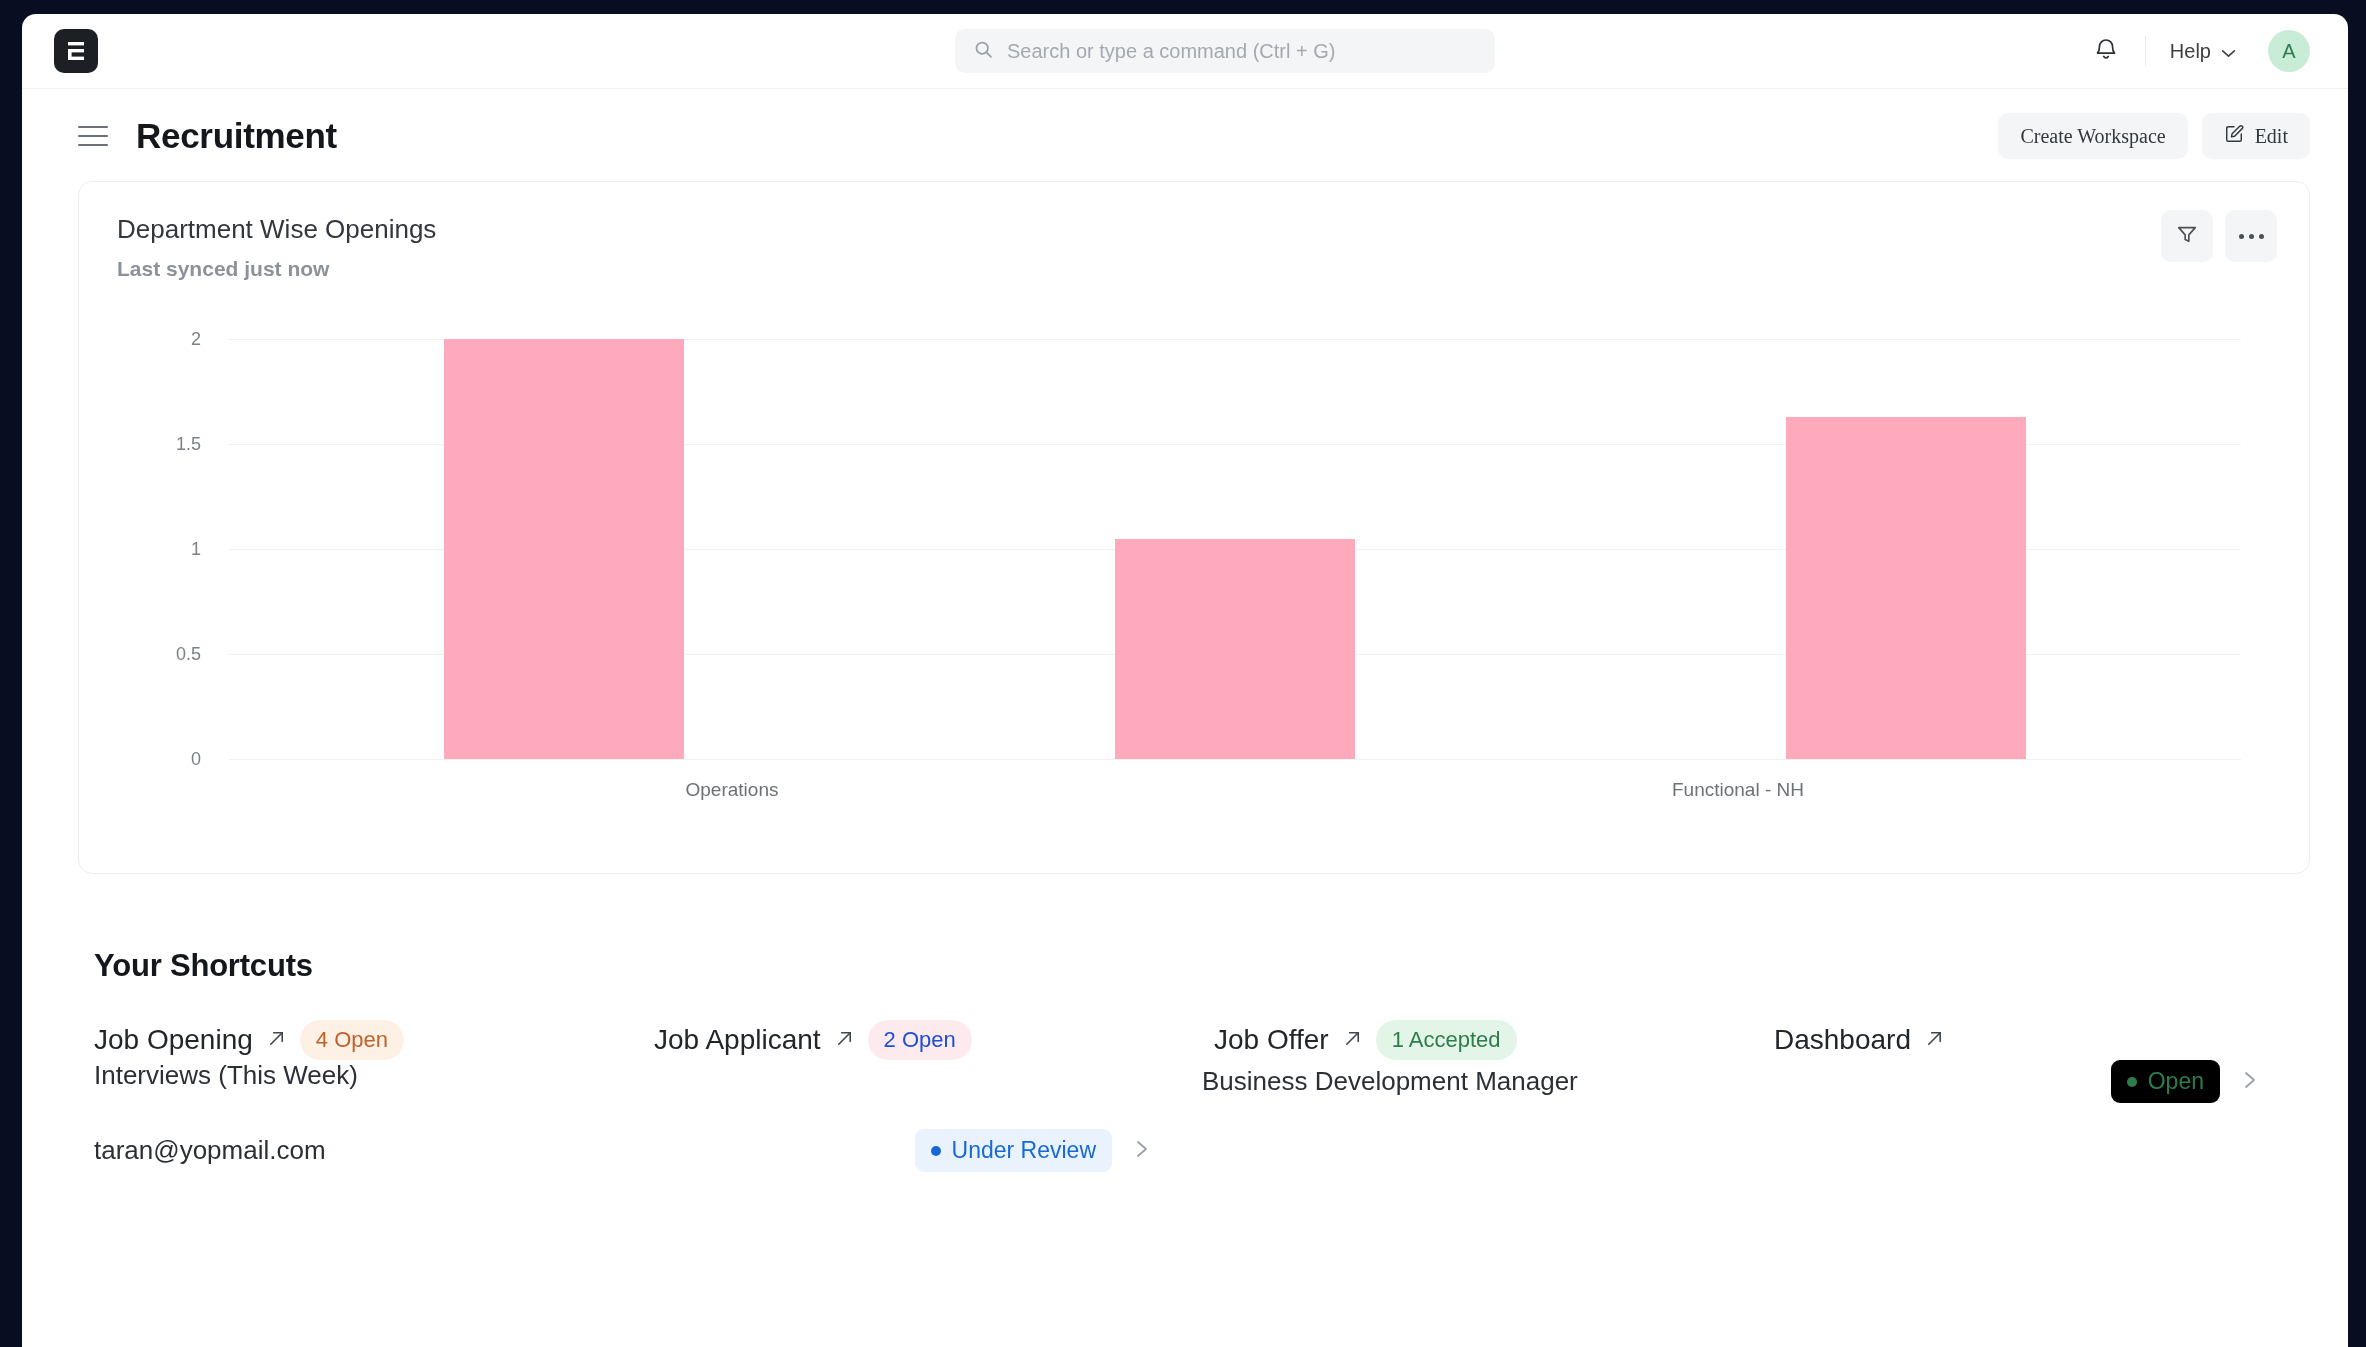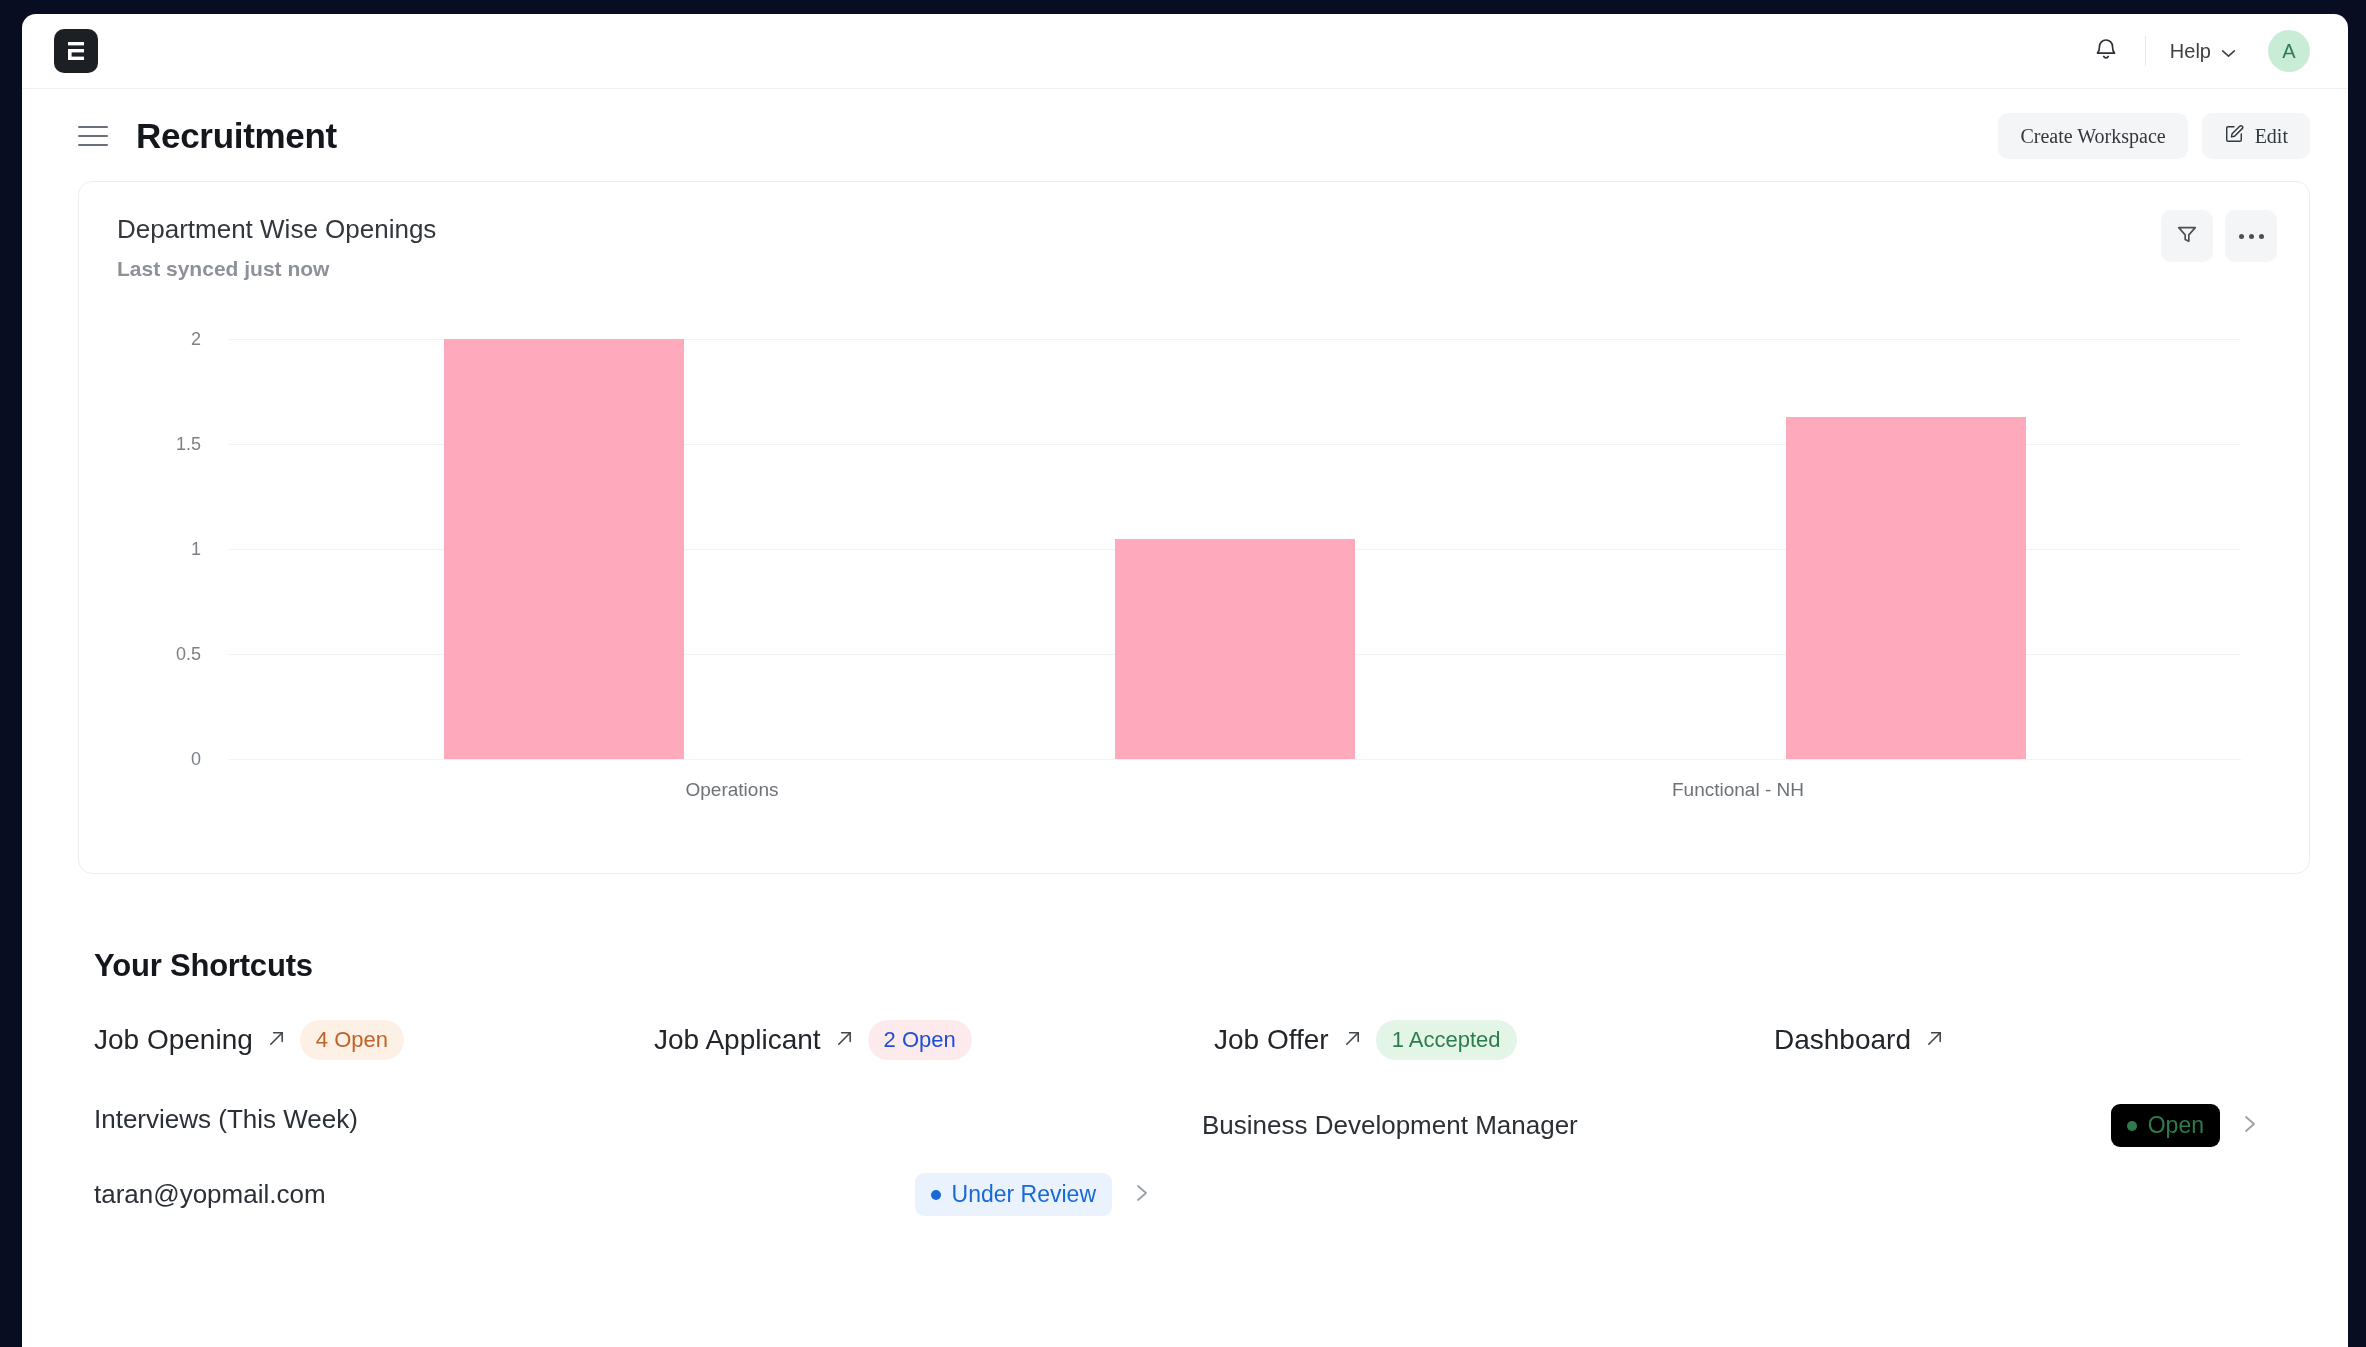--- a/index.html
+++ b/index.html
@@ -320,21 +320,20 @@
   .pill {
     border-radius: 999px;
     padding: 7px 16px;
     font-size: 22px;
     white-space: nowrap;
   }
 
   
   .lists {
     display: flex;
-    margin-top: 44px;
     padding-left: 16px;
   }
   .list-col { width: 1122px; }
   .list-title {
     font-size: 26px;
     color: #2b3036;
     margin-bottom: 38px;
   }
   .list-row {
     display: flex;
@@ -375,20 +374,31 @@
 
       <div class="logo-mark">
         <svg width="22" height="26" viewBox="0 0 22 26" aria-hidden="true">
           <rect x="3" y="4" width="16" height="3.4" fill="#ffffff"></rect>
           <rect x="3" y="11" width="3.6" height="11" fill="#ffffff"></rect>
           <rect x="3" y="11" width="16" height="3.4" fill="#ffffff"></rect>
           <rect x="3" y="18.6" width="16" height="3.4" fill="#ffffff"></rect>
         </svg>
       </div>
 
+      <div class="navbar-center">
+        <div class="search-box">
+          <span>
+            <svg width="21" height="21" viewBox="0 0 24 24" fill="none" stroke="#9ba0a6" stroke-width="2" stroke-linecap="round">
+              <circle cx="10.5" cy="10.5" r="6.5"></circle>
+              <line x1="15.4" y1="15.4" x2="20.5" y2="20.5"></line>
+            </svg>
+          </span>
+          <input type="text" placeholder="Search or type a command (Ctrl + G)" style="">
+        </div>
+      </div>
 
       <div class="navbar-right">
         <div class="nav-icon-btn">
           <span>
             <svg width="24" height="26" viewBox="0 0 24 26" fill="none" stroke="#2b3036" stroke-width="1.7" stroke-linecap="round" stroke-linejoin="round">
               <path d="M5.5 10.5a6.5 6.5 0 0 1 13 0c0 4.2 1.3 5.8 2 6.6H3.5c.7-.8 2-2.4 2-6.6z"></path>
               <path d="M9.7 20.4a2.6 2.6 0 0 0 4.6 0"></path>
             </svg>
           </span>
         </div>

